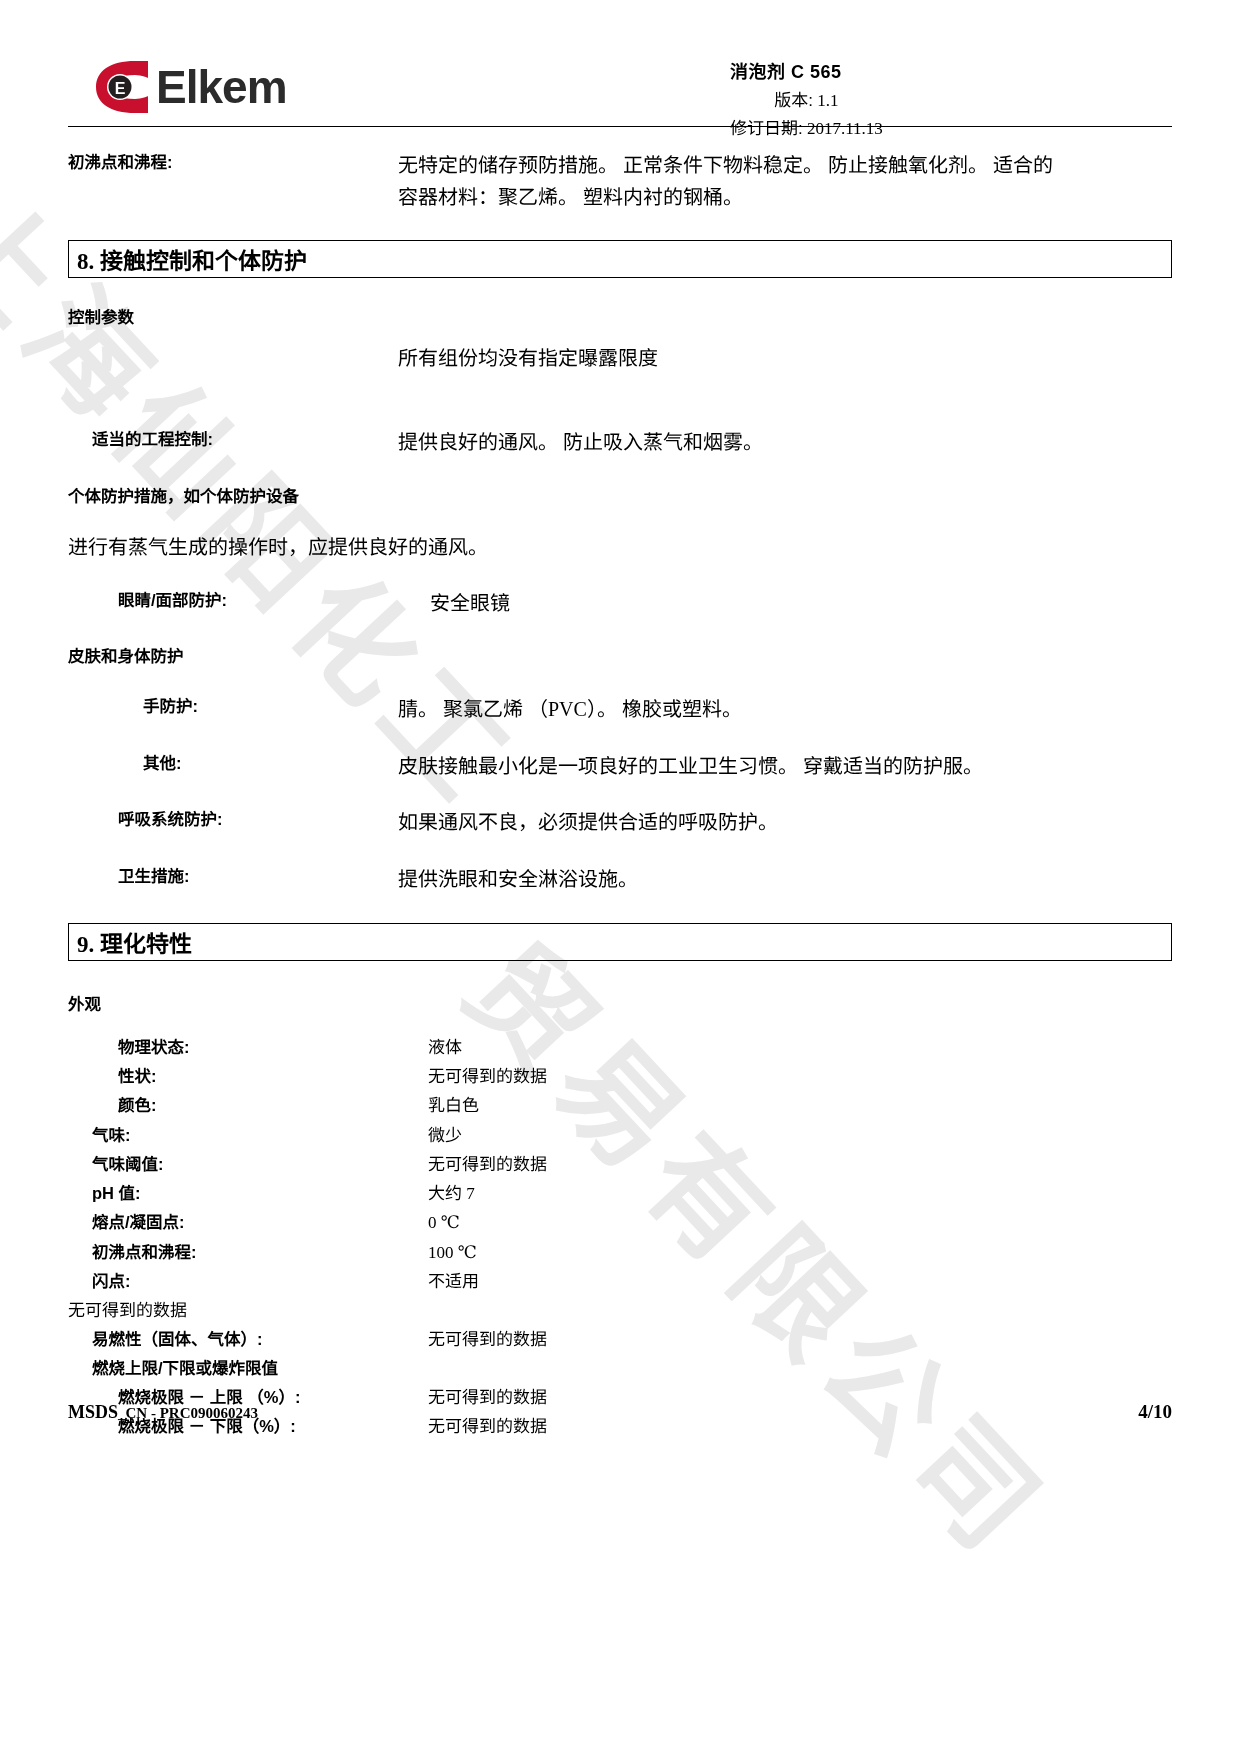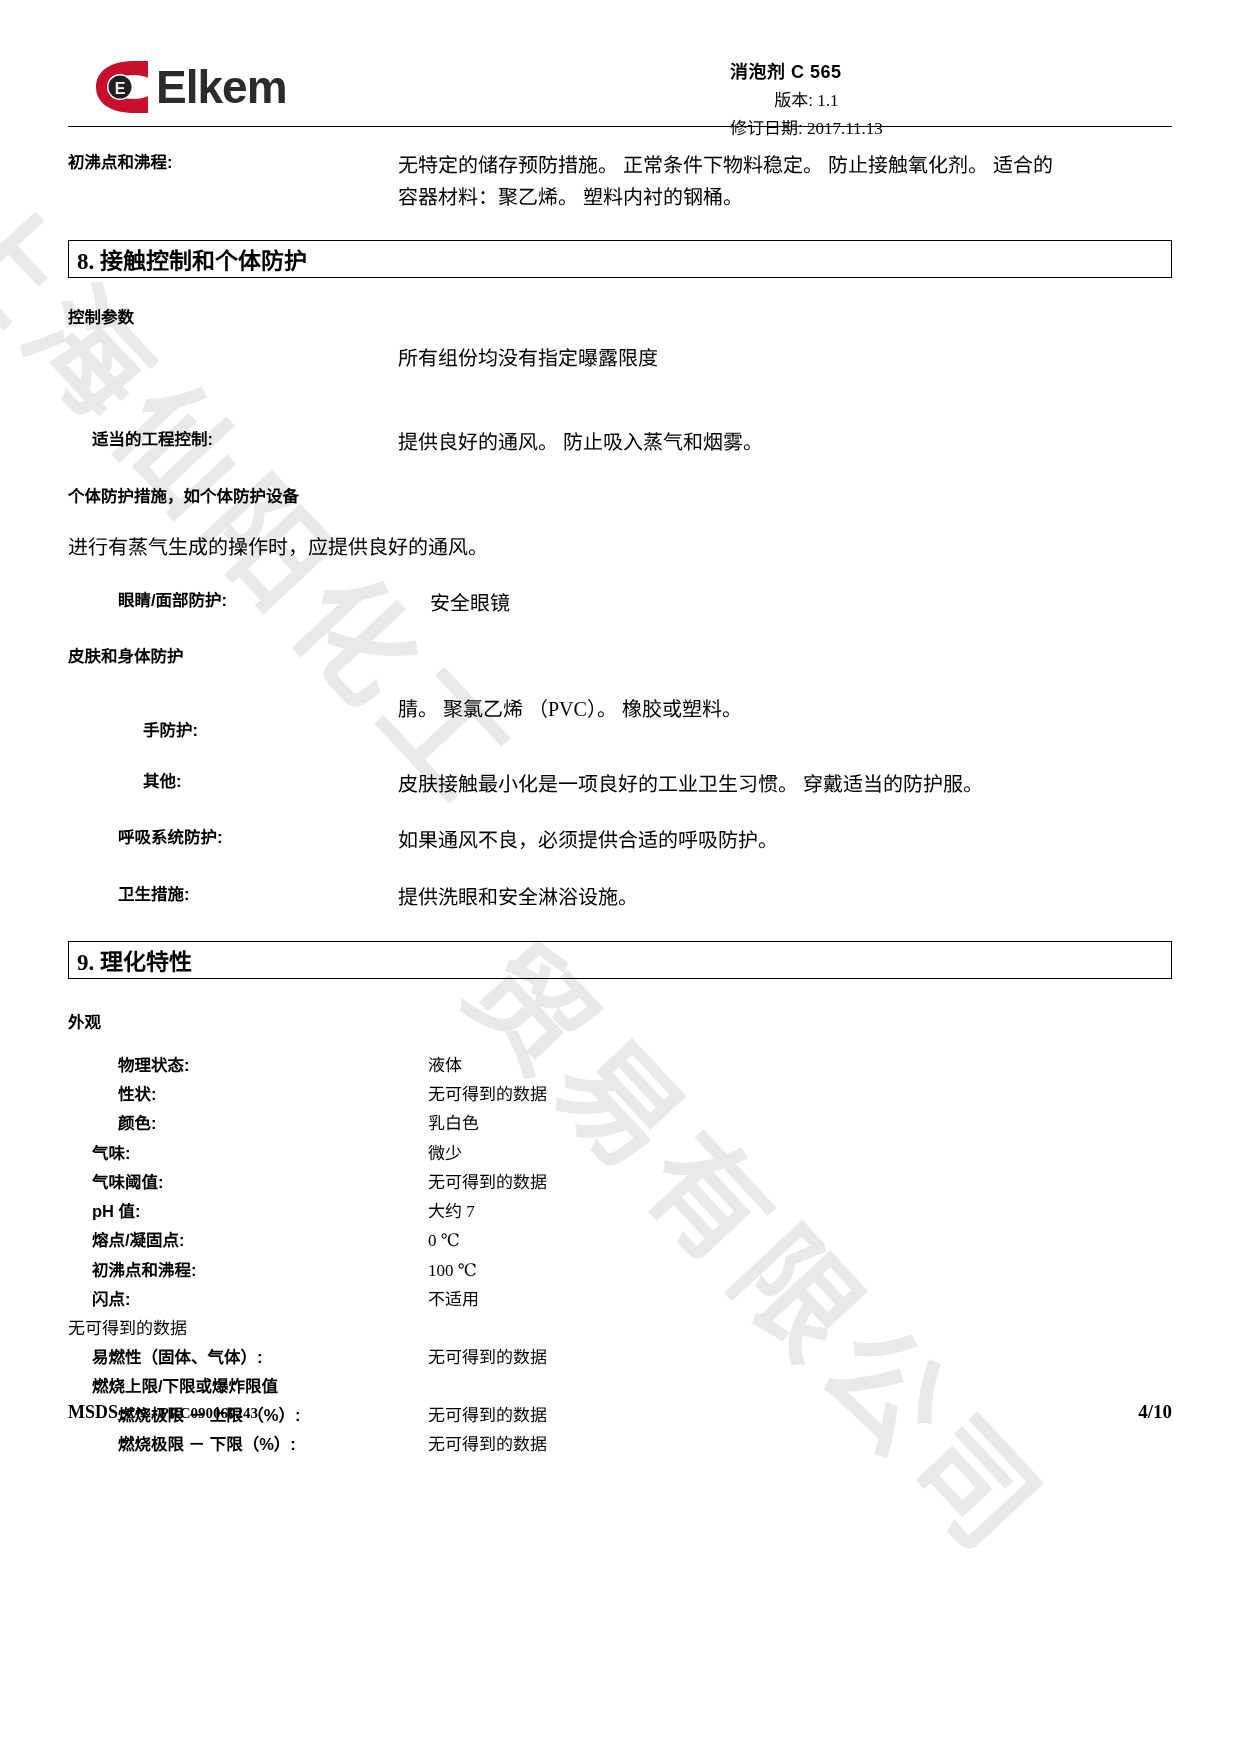--- a/index.html
+++ b/index.html
@@ -282,21 +282,21 @@
     <div class="row" style="margin-top:24px;gap:32px;">
       <div class="label col-a indent2" style="width:330px; box-sizing:border-box;">眼睛/面部防护:</div>
       <div class="value">安全眼镜</div>
     </div>
 
     <div style="margin-top:24px;">
       <div class="subhead indent2">皮肤和身体防护</div>
     </div>
 
     <div class="row" style="margin-top:26px;">
-      <div class="label col-a indent3" style="width:330px; box-sizing:border-box;margin-top:24px;">手防护:</div>
+      <div class="label col-a indent3" style="width:330px; box-sizing:border-box;">手防护:</div>
       <div class="value">腈。 聚氯乙烯 （PVC）。 橡胶或塑料。</div>
     </div>
 
     <div class="row" style="margin-top:24px;">
       <div class="label col-a indent3" style="width:330px; box-sizing:border-box;">其他:</div>
       <div class="value">皮肤接触最小化是一项良好的工业卫生习惯。 穿戴适当的防护服。</div>
     </div>
 
     <div class="row" style="margin-top:24px;">
       <div class="label col-a indent2" style="width:330px; box-sizing:border-box;">呼吸系统防护:</div>

